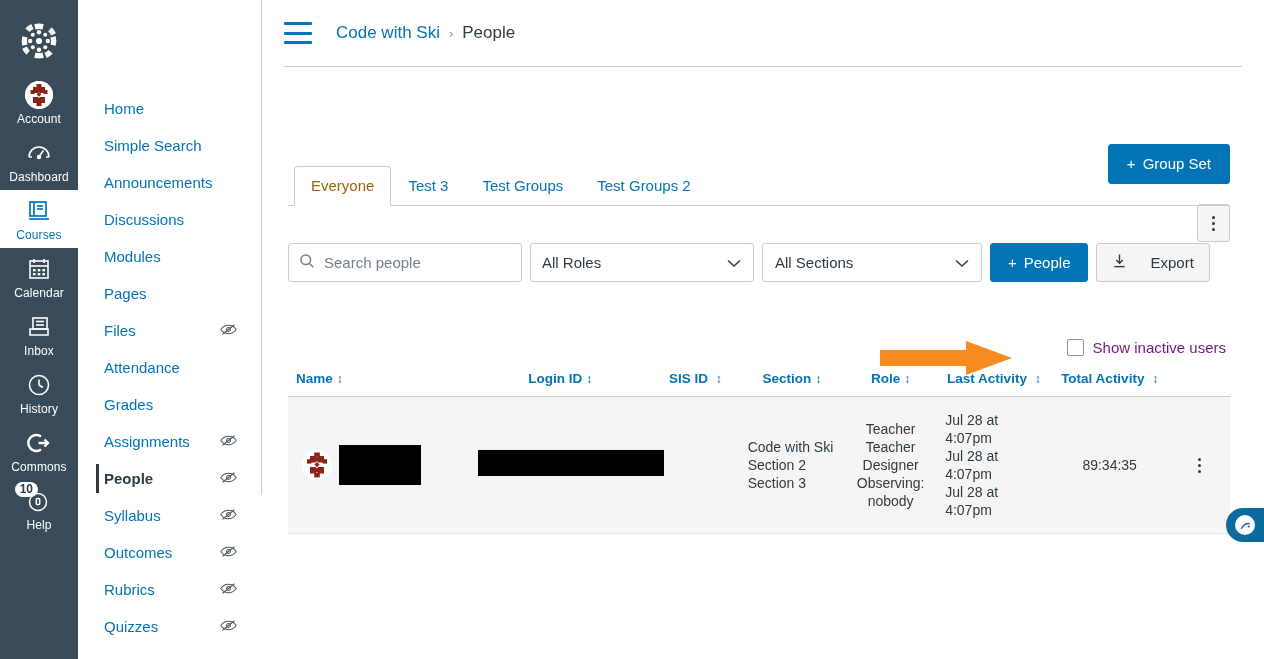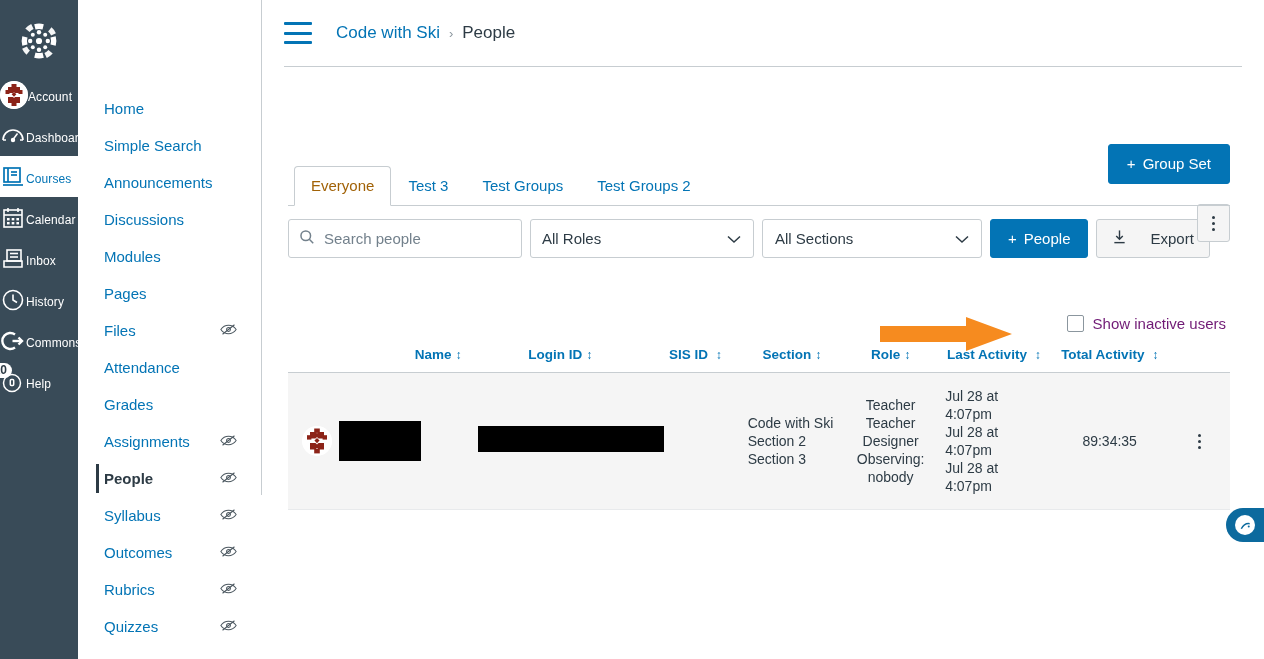--- a/index.html
+++ b/index.html
@@ -16,21 +16,21 @@
   .globalnav {
     width: 78px; height: 659px;
     background: #394B58;
     flex: 0 0 78px;
     display: flex; flex-direction: column; align-items: center;
     padding-top: 8px;
   }
   .canvas-logo { width: 78px; height: 66px; display: flex; align-items: center; justify-content: center; }
   .gnav-item {
     width: 78px; padding: 7px 0 6px 0;
-    display: flex; flex-direction: row; align-items: center;
+    display: flex; flex-direction: column; align-items: center;
     text-decoration: none; color: #ffffff;
     position: relative;
   }
   .gnav-item.active { background: #ffffff; }
   .gnav-item.active .gnav-label { color: #0374B5; }
   .gnav-item.active .gnav-ico svg { stroke: #0374B5; }
   .gnav-ico { height: 28px; display: flex; align-items: center; justify-content: center; position: relative; }
   .gnav-label { font-size: 12px; line-height: 14px; margin-top: 3px; letter-spacing: .1px; }
   .avatar-ico {
     width: 28px; height: 28px; border-radius: 50%;
@@ -106,21 +106,21 @@
     padding: 10px 16px; cursor: pointer; text-decoration: none;
     position: relative; top: 1px; border: 1px solid transparent;
   }
   .tab.active {
     color: #a16207; background: #ffffff;
     border: 1px solid #C7CDD1; border-bottom-color: #ffffff;
     border-radius: 4px 4px 0 0;
   }
 
   
-  .filterbar { display: flex; align-items: flex-end; gap: 8px; margin-top: 13px; }
+  .filterbar { display: flex; align-items: flex-end; gap: 8px; margin-top: 37px; }
   .search-field {
     flex: 0 0 234px; height: 39px;
     border: 1px solid #C7CDD1; border-radius: 3px;
     display: flex; align-items: center; padding: 0 10px; gap: 9px;
     background: #ffffff;
   }
   .search-field input {
     border: 0; outline: 0; font-size: 15px; width: 100%;
     font-family: "Liberation Sans", sans-serif; color: #2D3B45; background: transparent;
   }
@@ -162,21 +162,21 @@
 
   
   table.people { width: 100%; border-collapse: collapse; margin-top: 11px; table-layout: fixed; }
   table.people thead th {
     color: #0374B5; font-size: 13.5px; font-weight: bold;
     padding: 4px 8px 10px 8px; vertical-align: bottom;
     border-bottom: 1px solid #C7CDD1;
   }
   .th-in { display: inline; cursor: pointer; }
   .sortico { display: inline-block; margin-left: 4px; font-size: 12px; }
-  .c-name { width: 160px; text-align: right; }
+  .c-name { width: 160px; text-align: left; }
   .c-login { width: 160px; text-align: center; }
   .c-sis { width: 78px; text-align: center; }
   .c-section { width: 92px; text-align: center; }
   .c-role { width: 82px; text-align: center; }
   .c-last { width: 100px; text-align: center; }
   .c-total { width: 104px; text-align: center; }
   .c-menu { width: 54px; }
 
   table.people tbody tr { background: #F5F5F5; }
   table.people tbody td {

